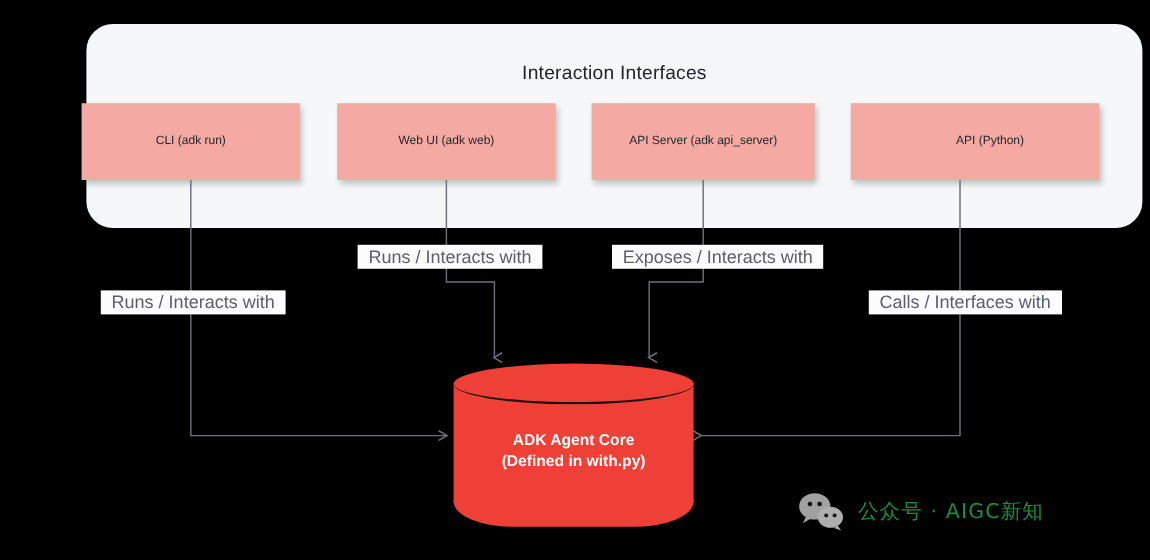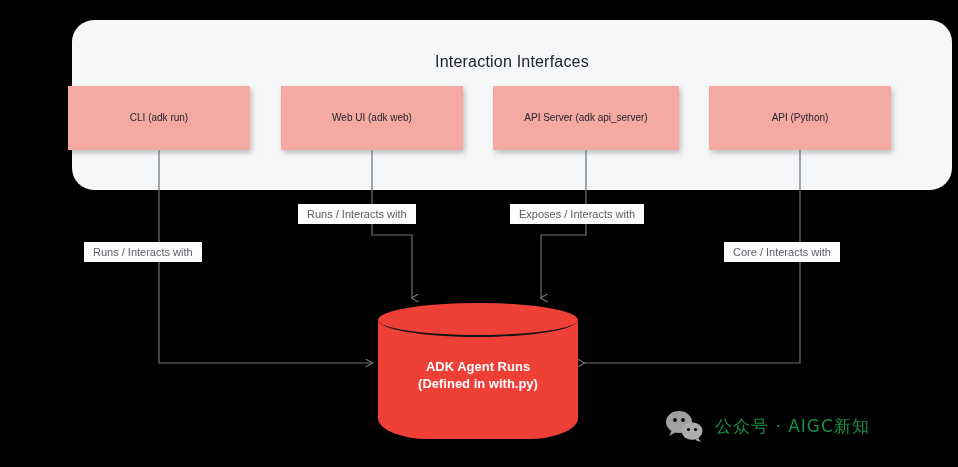--- a/index.html
+++ b/index.html
@@ -27,29 +27,29 @@
     box-shadow:2px 3px 5px rgba(0,0,0,.22);
     display:flex;align-items:center;justify-content:center;
   }
   .ibox span{
     font-size:10px;color:#23262c;text-align:center;line-height:1.2;
     padding:0 6px;
   }
   #box-cli{left:68px;width:182px;}
   #box-webui{left:281px;width:182px;}
   #box-apisrv{left:493px;width:186px;}
-  #box-apipy{left:709px;width:182px;}
+  #box-apipy{left:709px;width:182px;padding-left:25px;}
 
   
   #wires{position:absolute;left:0;top:0;width:958px;height:467px;}
 
   
   .elabel{
     position:absolute;background:#FCFCFC;
-    font-size:11px;color:#5b5f66;white-space:nowrap;
+    font-size:15px;color:#5b5f66;white-space:nowrap;
     display:flex;align-items:center;justify-content:center;
     height:20px;padding:0 9px;
   }
   #lbl-cli{left:84px;top:242px;}
   #lbl-webui{left:298px;top:204px;}
   #lbl-apisrv{left:510px;top:204px;}
   #lbl-apipy{left:724px;top:242px;}
 
   
   #cyl{position:absolute;left:378px;top:303px;width:200px;height:132px;}
@@ -124,28 +124,28 @@
 
       <path d="M586,150 L586,235 L541,235 L541,298" marker-end="url(#ah-down)"></path>
 
       <path d="M800,150 L800,363 L584,363" marker-end="url(#ah-left)"></path>
     </g>
   </svg>
 
   <div class="elabel" id="lbl-cli">Runs / Interacts with</div>
   <div class="elabel" id="lbl-webui">Runs / Interacts with</div>
   <div class="elabel" id="lbl-apisrv">Exposes / Interacts with</div>
-  <div class="elabel" id="lbl-apipy">Core / Interacts with</div>
+  <div class="elabel" id="lbl-apipy">Calls / Interfaces with</div>
 
   <div id="cyl">
     <div id="cyl-bottom"></div>
     <div id="cyl-body"></div>
     <div id="cyl-top"></div>
     <div id="cyl-label">
-      <div>ADK Agent Runs</div>
+      <div>ADK Agent Core</div>
       <div>(Defined in with.py)</div>
     </div>
   </div>
 
   <div id="watermark">
     <svg width="40" height="34" viewBox="0 0 40 34">
       <ellipse cx="14" cy="13" rx="13" ry="11" fill="#e0e0e0"></ellipse>
       <path d="M7,21 L4,27 L11,23 Z" fill="#e0e0e0"></path>
       <circle cx="10" cy="11" r="1.9" fill="#111"></circle>
       <circle cx="18" cy="11" r="1.9" fill="#111"></circle>

